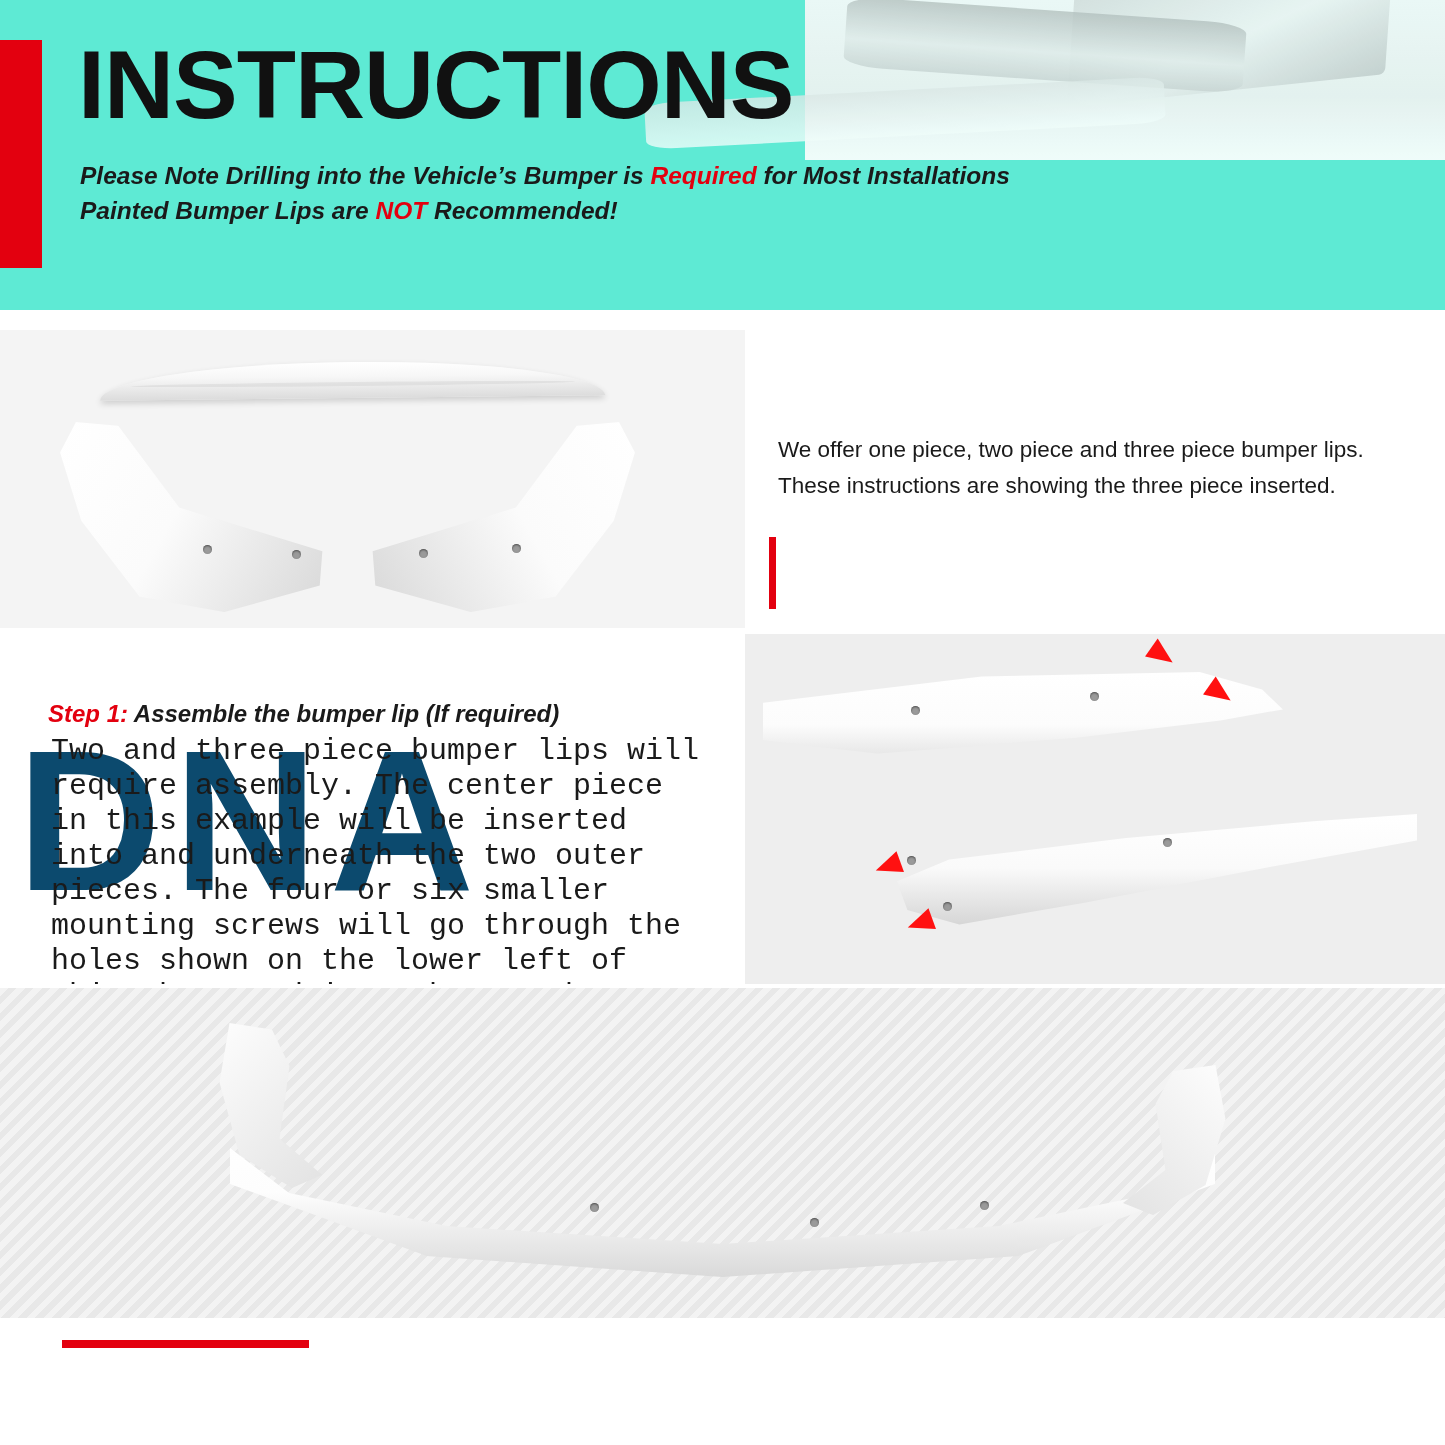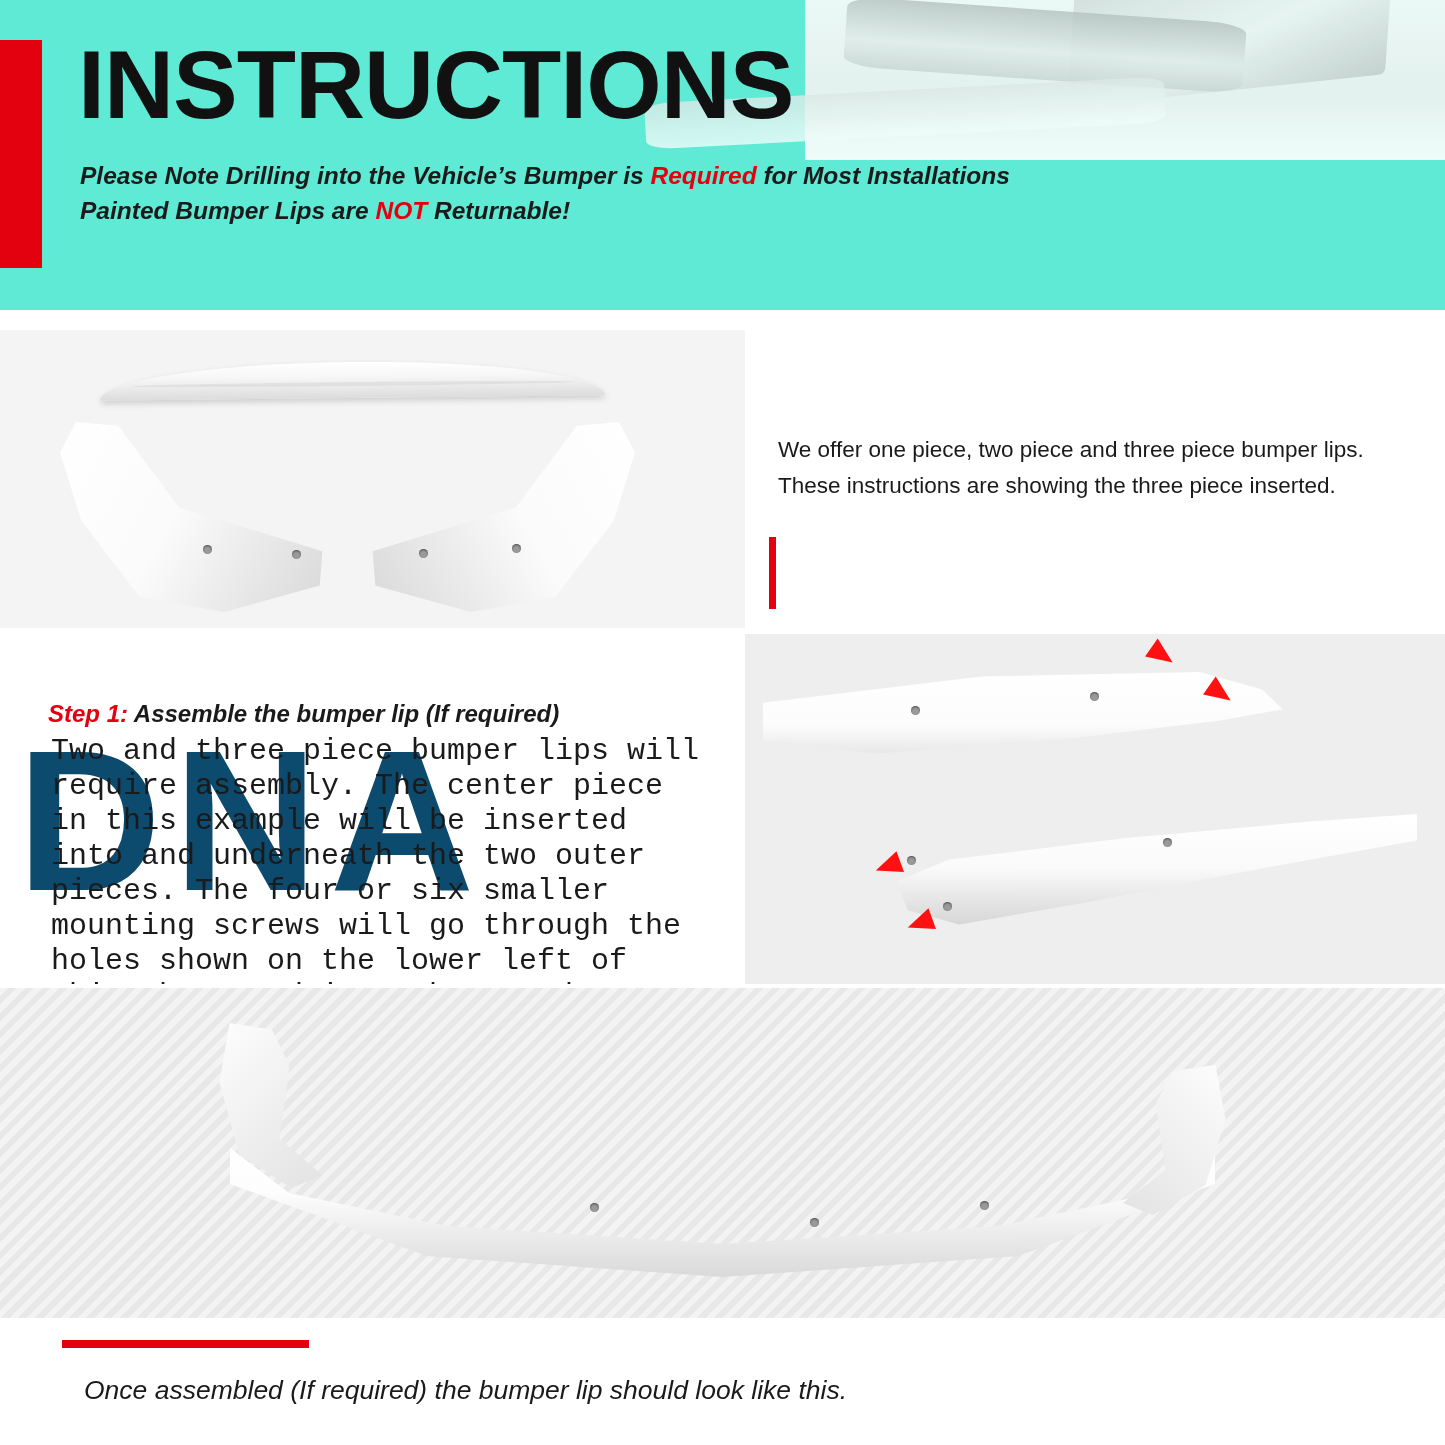--- a/index.html
+++ b/index.html
@@ -300,21 +300,21 @@
     <div class="hdr-shape-b"></div>
     <div class="hdr-shape-c"></div>
   </div>
   <div class="red-bar-left"></div>
   <div class="title">INSTRUCTIONS</div>
   <div class="subtitle-block">
     <div>
       <span>Please Note Drilling into the Vehicle’s Bumper is </span><span class="red">Required</span><span> for Most Installations</span>
     </div>
     <div>
-      <span>Painted Bumper Lips are </span><span class="red">NOT</span><span> Returnable!</span>
+      <span>Painted Bumper Lips are </span><span class="red">NOT</span><span> Recommended!</span>
     </div>
   </div>
 </div>
 
 <div class="sec2">
   <div class="sec2-photo">
     <div class="piece-center"></div>
     <div class="piece-left"></div>
     <div class="piece-right"></div>
     <div class="hole" style="left:203px; top:215px;"></div>
@@ -361,14 +361,13 @@
     <div class="wing-l"></div>
     <div class="wing-r"></div>
     <div class="hole" style="left:400px; top:190px;"></div>
     <div class="hole" style="left:620px; top:205px;"></div>
     <div class="hole" style="left:790px; top:188px;"></div>
   </div>
 </div>
 
 <div class="footer">
   <div class="footer-rule"></div>
-  <div class="footer-text">Once assembled (If required) the bumper lip should look like this.</div>
 </div>
 
 </body></html>

